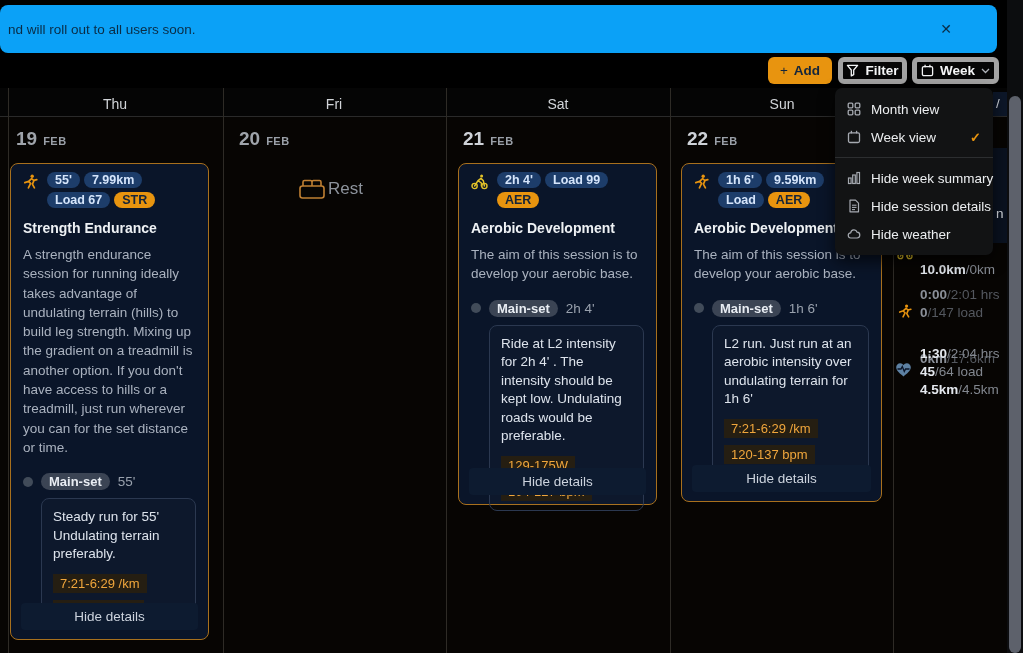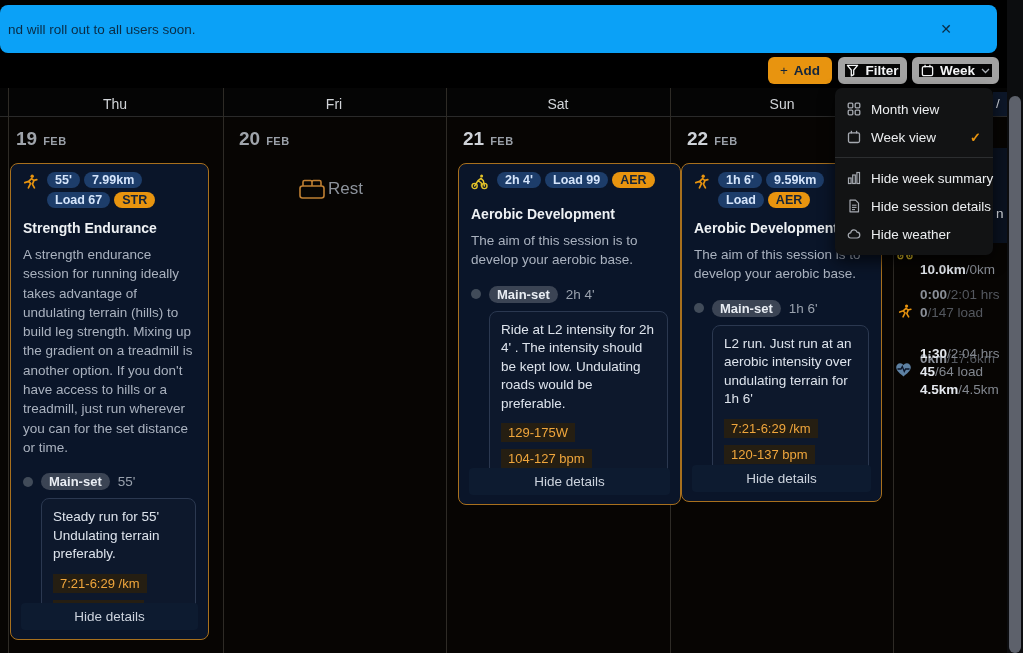--- a/index.html
+++ b/index.html
@@ -13,21 +13,21 @@
   .banner-text { position:absolute; left:8px; top:50%; transform:translateY(-50%);
                  color:#0a2c45; font-size:13.5px; font-weight:500; white-space:nowrap; }
   .banner-close { position:absolute; right:45px; top:50%; transform:translateY(-50%);
                   color:#0a2c45; font-size:14px; cursor:pointer; }
 
   
   .btn { position:absolute; top:57px; height:27px; border-radius:6px; display:flex; align-items:center;
          justify-content:center; gap:6px; font-size:13.5px; font-weight:700; cursor:pointer; border:none;
          font-family:"Liberation Sans", sans-serif; }
   .btn.add { left:768px; width:64px; background:#e8940f; color:#152submitted63c; color:#14263c; }
-  .btn.ghost { background:#060606; border:7px solid #a3a3a3; color:#f4f5f6; }
+  .btn.ghost { background:#060606; border:5px solid #a3a3a3; color:#f4f5f6; }
   .btn.filter { left:838px; width:69px; }
   .btn.week { left:912px; width:87px; }
 
   
   .dayheader-row { position:absolute; left:0; top:88px; width:1007px; height:29px; background:#050505;
                    border-bottom:1px solid #2a2a2a; }
   .dayname { position:absolute; top:96px; color:#d2d5d9; font-size:14px; font-weight:500; transform:translateX(-50%); }
 
   .grid-bg { position:absolute; left:0; top:117px; width:1007px; height:536px; background:#070503; }
   .vline { position:absolute; top:88px; width:1px; height:565px; background:#2e2b26; }
@@ -187,21 +187,21 @@
   <div class="rest-wrap">
     <span style="display:flex;">
       <svg width="30" height="26" viewBox="0 0 30 26">
           <rect x="3" y="10" width="24" height="12" rx="2.5" fill="none" stroke="#c08033" stroke-width="1.6"></rect>
           <path d="M6 10 V6 a1.5 1.5 0 0 1 1.5 -1.5 H13.5 a1.5 1.5 0 0 1 1.5 1.5 V10 M15 10 V6 a1.5 1.5 0 0 1 1.5 -1.5 H22.5 a1.5 1.5 0 0 1 1.5 1.5 V10" fill="none" stroke="#c08033" stroke-width="1.6"></path>
         </svg>
     </span>
     <span class="rest-label">Rest</span>
   </div>
 
-  <div class="card" style="left:458px; top:163px; width:223px; height:342px;">
+  <div class="card" style="left:458px; top:163px; width:199px; height:342px;">
     <div class="card-head">
       <span class="sporticon">
         <svg width="17" height="16" viewBox="0 0 17 16">
             <circle cx="3.6" cy="12" r="2.6" fill="none" stroke="#e3c329" stroke-width="1.4"></circle>
             <circle cx="13.4" cy="12" r="2.6" fill="none" stroke="#e3c329" stroke-width="1.4"></circle>
             <circle cx="10.6" cy="2" r="1.5" fill="#e3c329"></circle>
             <path d="M3.6 12 L7 6.6 L10.4 9 L10.4 12 M7 6.6 L10 4.4 L12.4 6.8 L13.4 12" fill="none" stroke="#e3c329" stroke-width="1.5" stroke-linecap="round" stroke-linejoin="round"></path>
           </svg>
       </span>
       <div class="badges">

